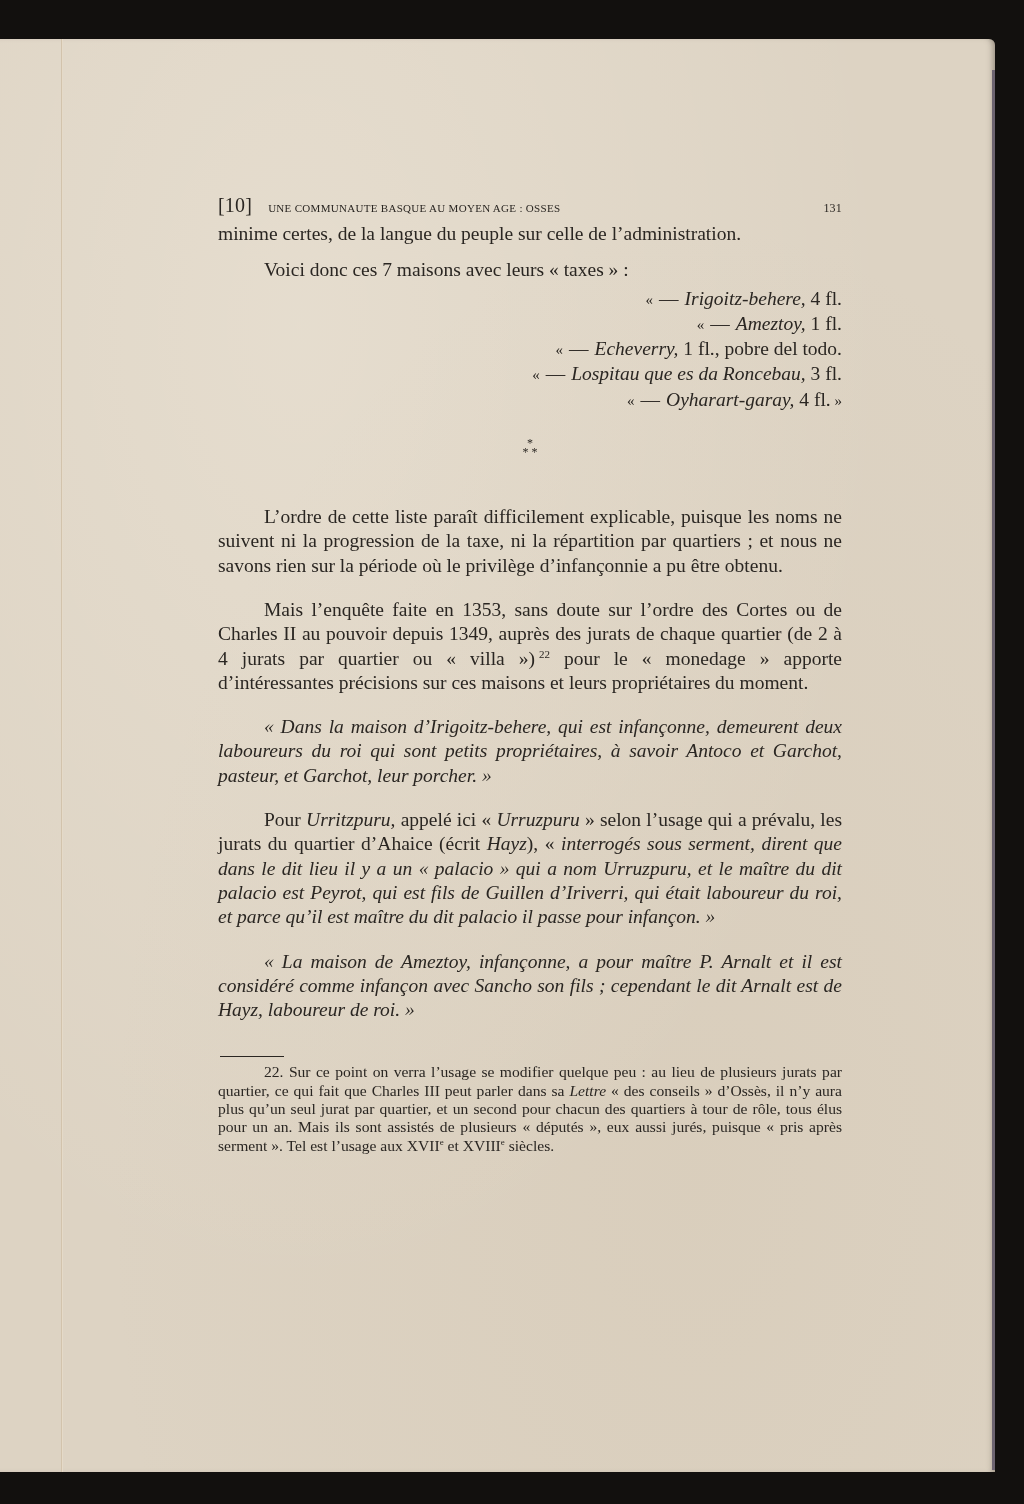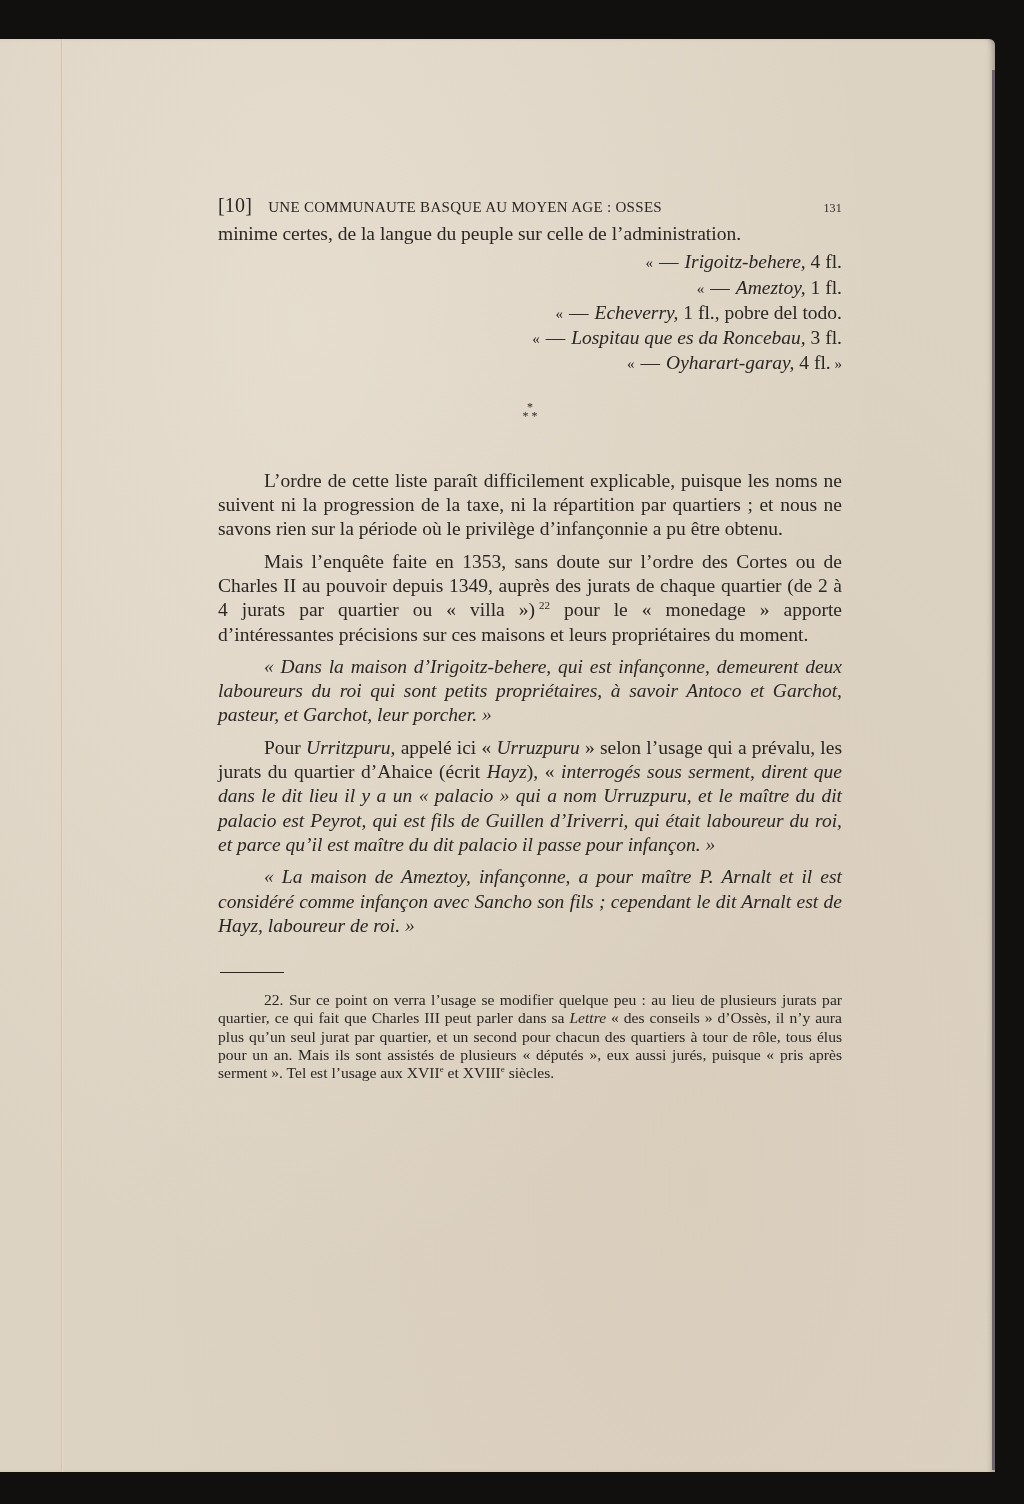--- a/index.html
+++ b/index.html
@@ -28,64 +28,65 @@
     background: linear-gradient(to right, #c8b79e, #efe6d6);
   }
   .col {
     position: absolute; left: 218px; top: 194px; width: 624px;
   }
   .running-head {
     display: flex; justify-content: space-between; align-items: baseline;
     font-size: 19px; letter-spacing: 0.2px; height: 28px;
   }
   .rh-num { font-size: 20px; }
-  .rh-title { font-size: 15px; flex: 1; padding-left: 16px; letter-spacing: 0.3px; }
+  .rh-title { font-size: 11px; flex: 1; padding-left: 16px; letter-spacing: 0.3px; }
   .rh-page { font-size: 12px; }
   p { margin: 0; text-align: justify; font-size: 19.5px; line-height: 24.3px; }
   .indent { text-indent: 46px; }
   .p-first { }
   .p-intro { margin-top: 12px; text-indent: 46px; }
   ul.taxes { list-style: none; margin: 4px 0 0 0; padding: 0 0 0 46px; text-align: right; }
   ul.taxes li { font-size: 19.5px; line-height: 24.3px; }
   .q { font-size: 15px; }
   .dash { padding: 0 6px; }
   em { font-style: italic; }
   .stars {
     text-align: center; margin-top: 26px; height: 50px; font-size: 12px; line-height: 9px;
     position: relative;
   }
   .stars .s { display: block; }
   .p-after-stars { margin-top: 16px; }
-  .gap6 { margin-top: 8px; }
+  .gap6 { margin-top: 20px; }
   .italic-p { font-style: italic; }
   sup { font-size: 11px; vertical-align: 7px; line-height: 0; }
   .rule {
     width: 64px; height: 1px; background: #2a2622; margin: 34px 0 0 2px;
   }
   .footnote {
-    margin-top: 18px; font-size: 15.6px; line-height: 18.3px; text-align: justify;
+    margin-top: 6px; font-size: 15.6px; line-height: 18.3px; text-align: justify;
   }
   .footnote .fn-num { }
   .sup-e { font-size: 9px; vertical-align: 6px; line-height: 0; }
 </style>
 </head>
 <body>
 
 <div class="page"></div>
 <div class="gutter"></div>
 <div class="page-edge"></div>
 
 <div class="col">
   <div class="running-head">
     <span class="rh-num">[10]</span>
     <span class="rh-title">UNE COMMUNAUTE BASQUE AU MOYEN AGE : OSSES</span>
     <span class="rh-page">131</span>
   </div>
 
   <p class="p-first">minime certes, de la langue du peuple sur celle de l’adminis­tration.</p>
+  <p class="p-intro">Voici donc ces 7 maisons avec leurs « taxes » :</p>
 
   <ul class="taxes">
     <li><span class="q">«</span><span class="dash">—</span><em>Irigoitz-behere,</em><span> 4 fl.</span><span></span></li>
     <li><span class="q">«</span><span class="dash">—</span><em>Ameztoy,</em><span> 1 fl.</span><span></span></li>
     <li><span class="q">«</span><span class="dash">—</span><em>Echeverry,</em><span> 1 fl., pobre del todo.</span><span></span></li>
     <li><span class="q">«</span><span class="dash">—</span><em>Lospitau que es da Roncebau,</em><span> 3 fl.</span><span></span></li>
     <li><span class="q">«</span><span class="dash">—</span><em>Oyharart-garay,</em><span> 4 fl.</span><span class="q"> »</span></li>
   </ul>
 
   <div class="stars">

